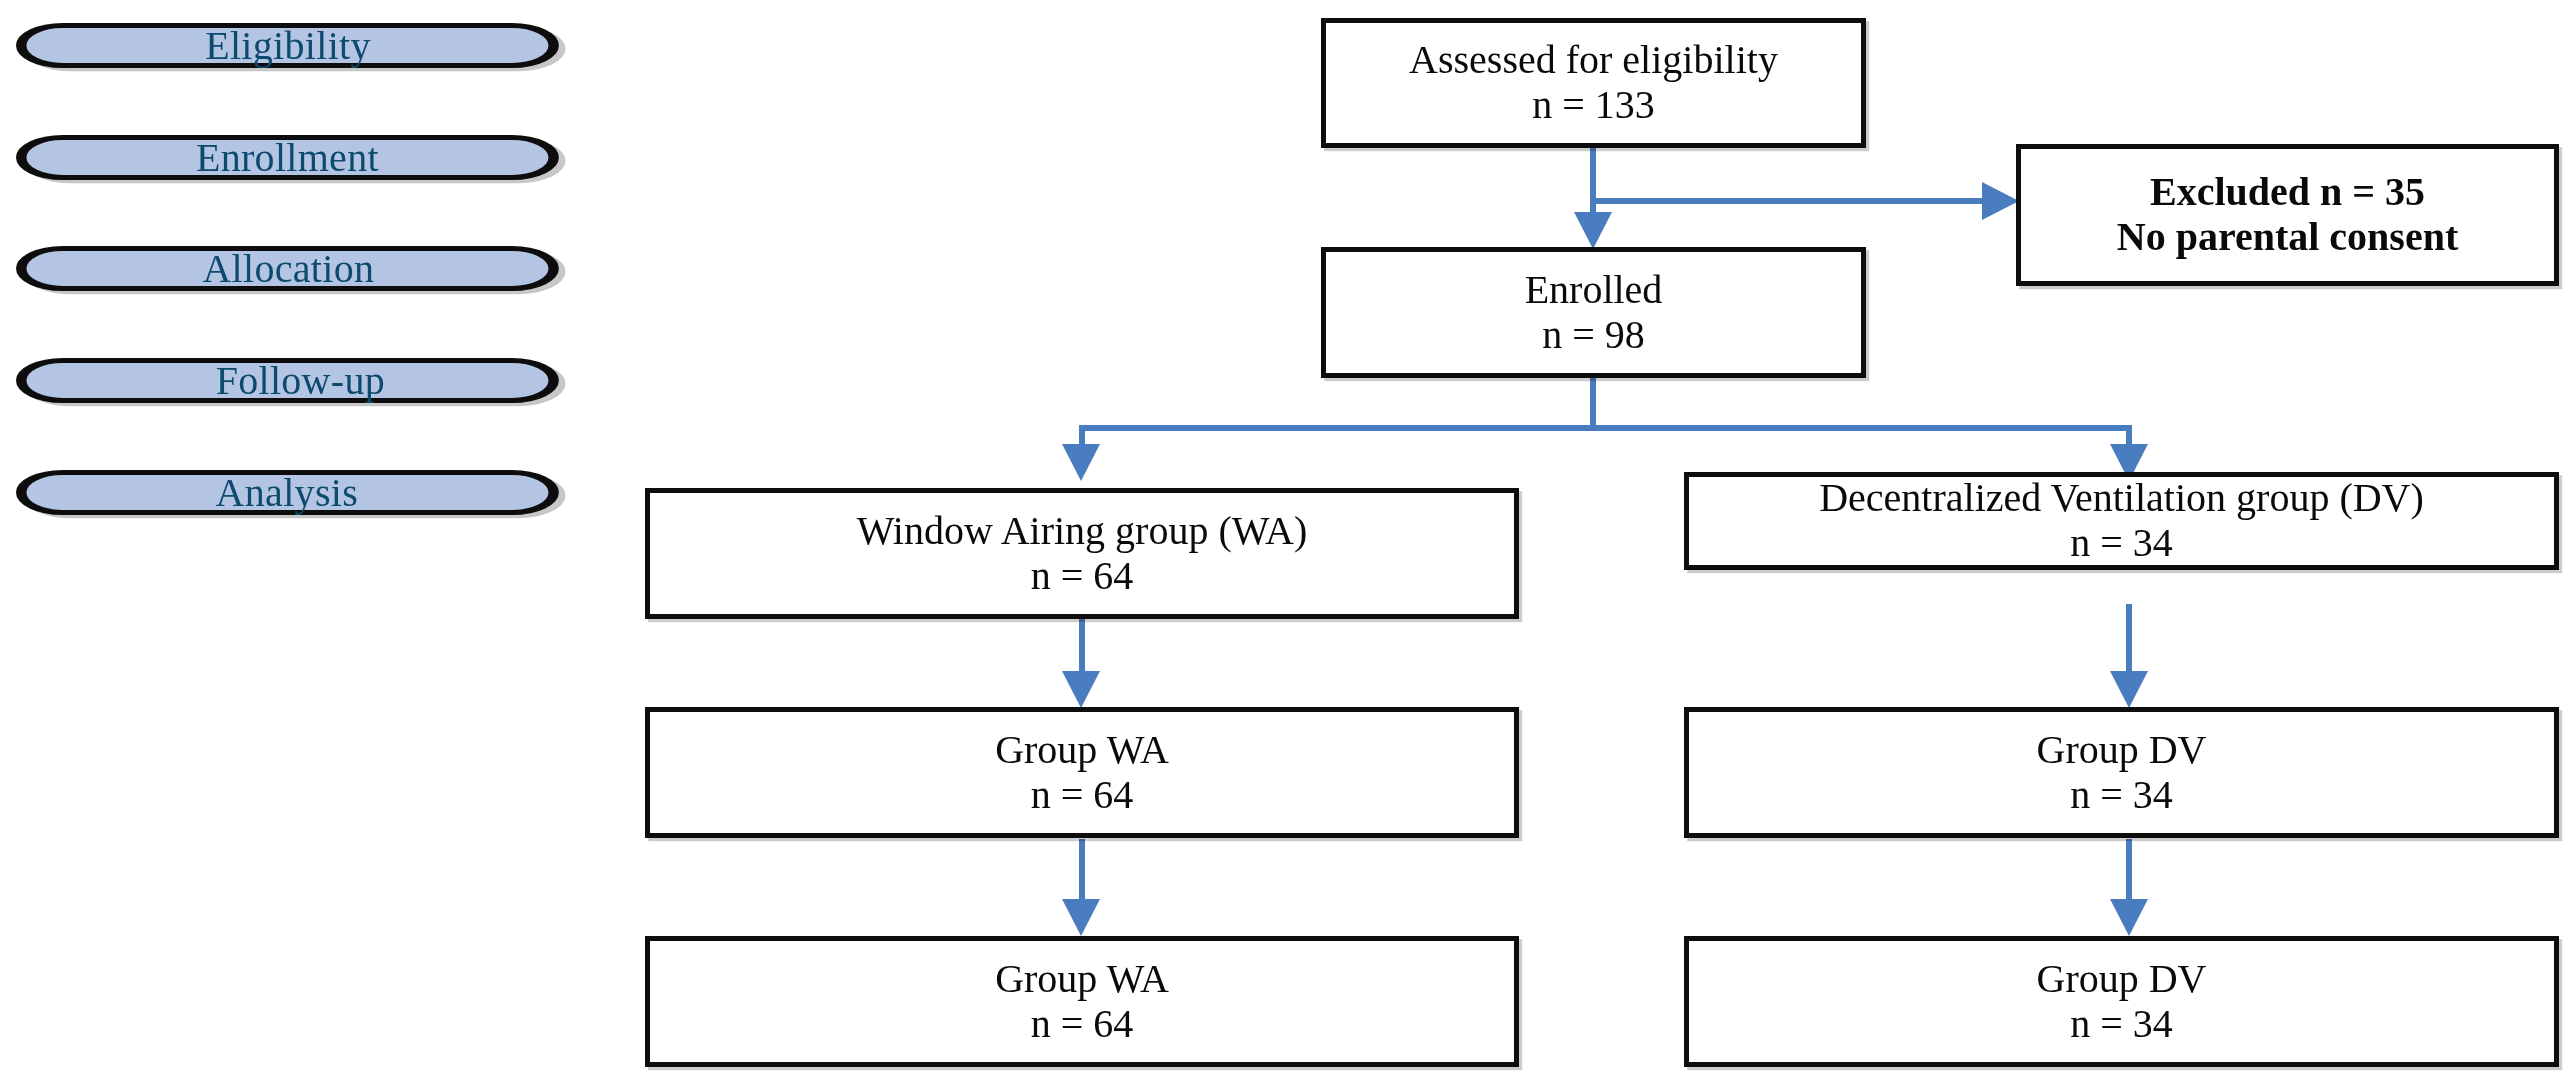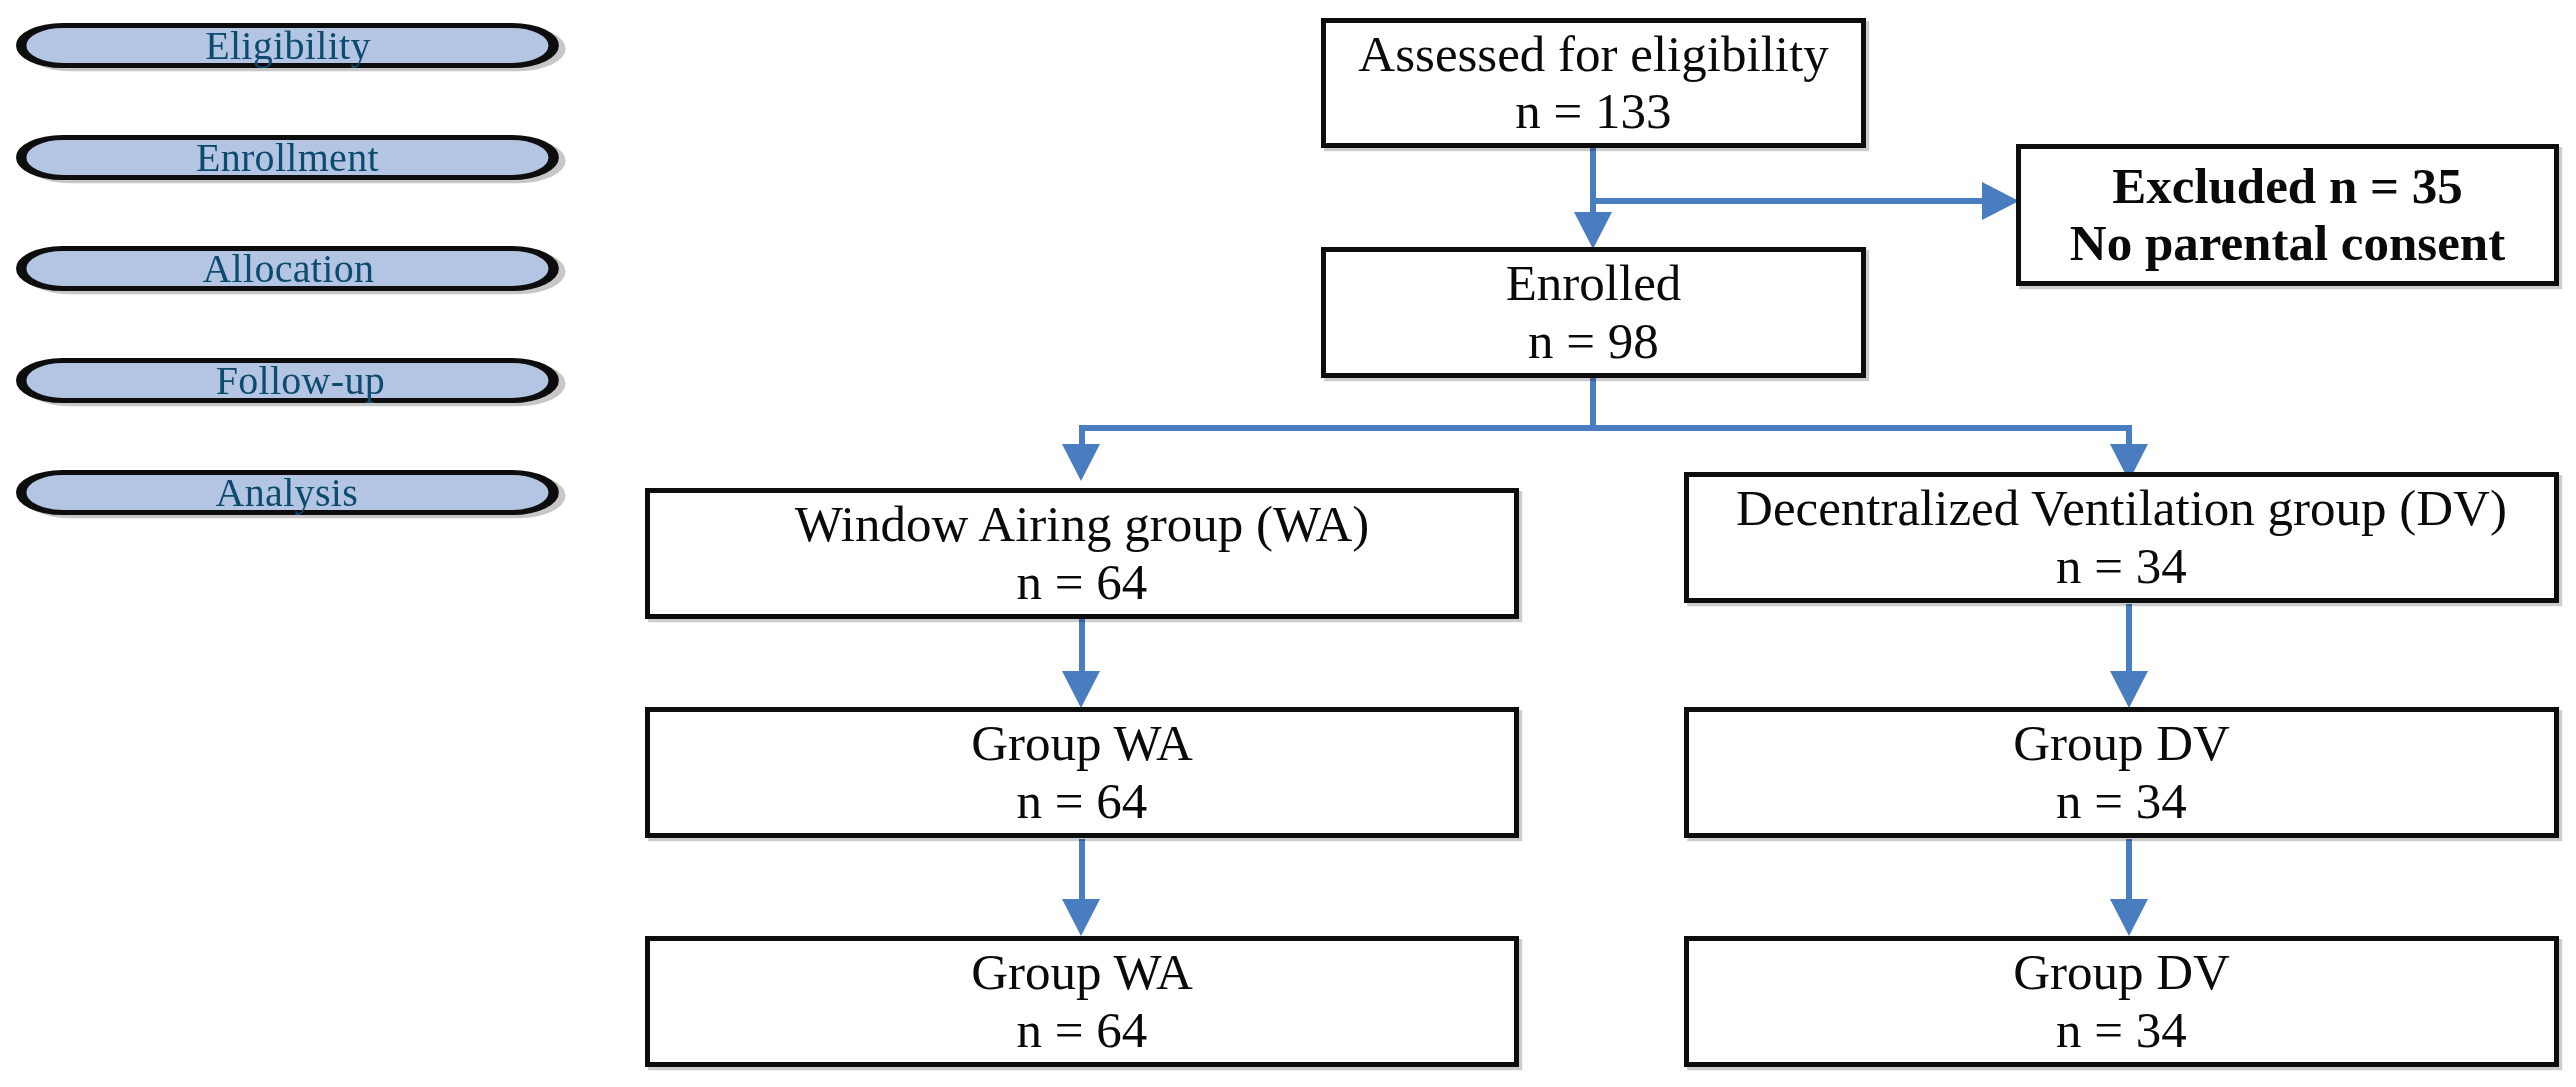--- a/index.html
+++ b/index.html
@@ -49,21 +49,21 @@
     display: flex;
     flex-direction: column;
     align-items: center;
     justify-content: center;
     border: 5.7px solid #0d0d0d;
     background: #ffffff;
     box-shadow: 3.2px 3.2px 0 rgba(0,0,0,0.20);
     text-align: center;
   }
   .flow-box .box-line {
-    font-size: 51px;
+    font-size: 40px;
     line-height: 1.12;
     color: #0a0a0a;
     white-space: nowrap;
     padding: 0 8px;
   }
 
   
   .conn {
     position: absolute;
     background: #4a7cc0;
@@ -156,21 +156,21 @@
   <div class="flow-box" style="left:1321px; top:247px; width:545px; height:131px;">
     <span class="box-line">Enrolled</span>
     <span class="box-line">n = 98</span>
   </div>
 
   <div class="flow-box" style="left:645px; top:488px; width:874px; height:131px;">
     <span class="box-line">Window Airing group (WA)</span>
     <span class="box-line">n = 64</span>
   </div>
 
-  <div class="flow-box" style="left:1684px; top:472px; width:875px; height:131px;">
+  <div class="flow-box" style="left:1684px; top:472px; width:875px; height:98px;">
     <span class="box-line">Decentralized Ventilation group (DV)</span>
     <span class="box-line">n = 34</span>
   </div>
 
   <div class="flow-box" style="left:645px; top:707px; width:874px; height:131px;">
     <span class="box-line">Group WA</span>
     <span class="box-line">n = 64</span>
   </div>
 
   <div class="flow-box" style="left:1684px; top:707px; width:875px; height:131px;">

